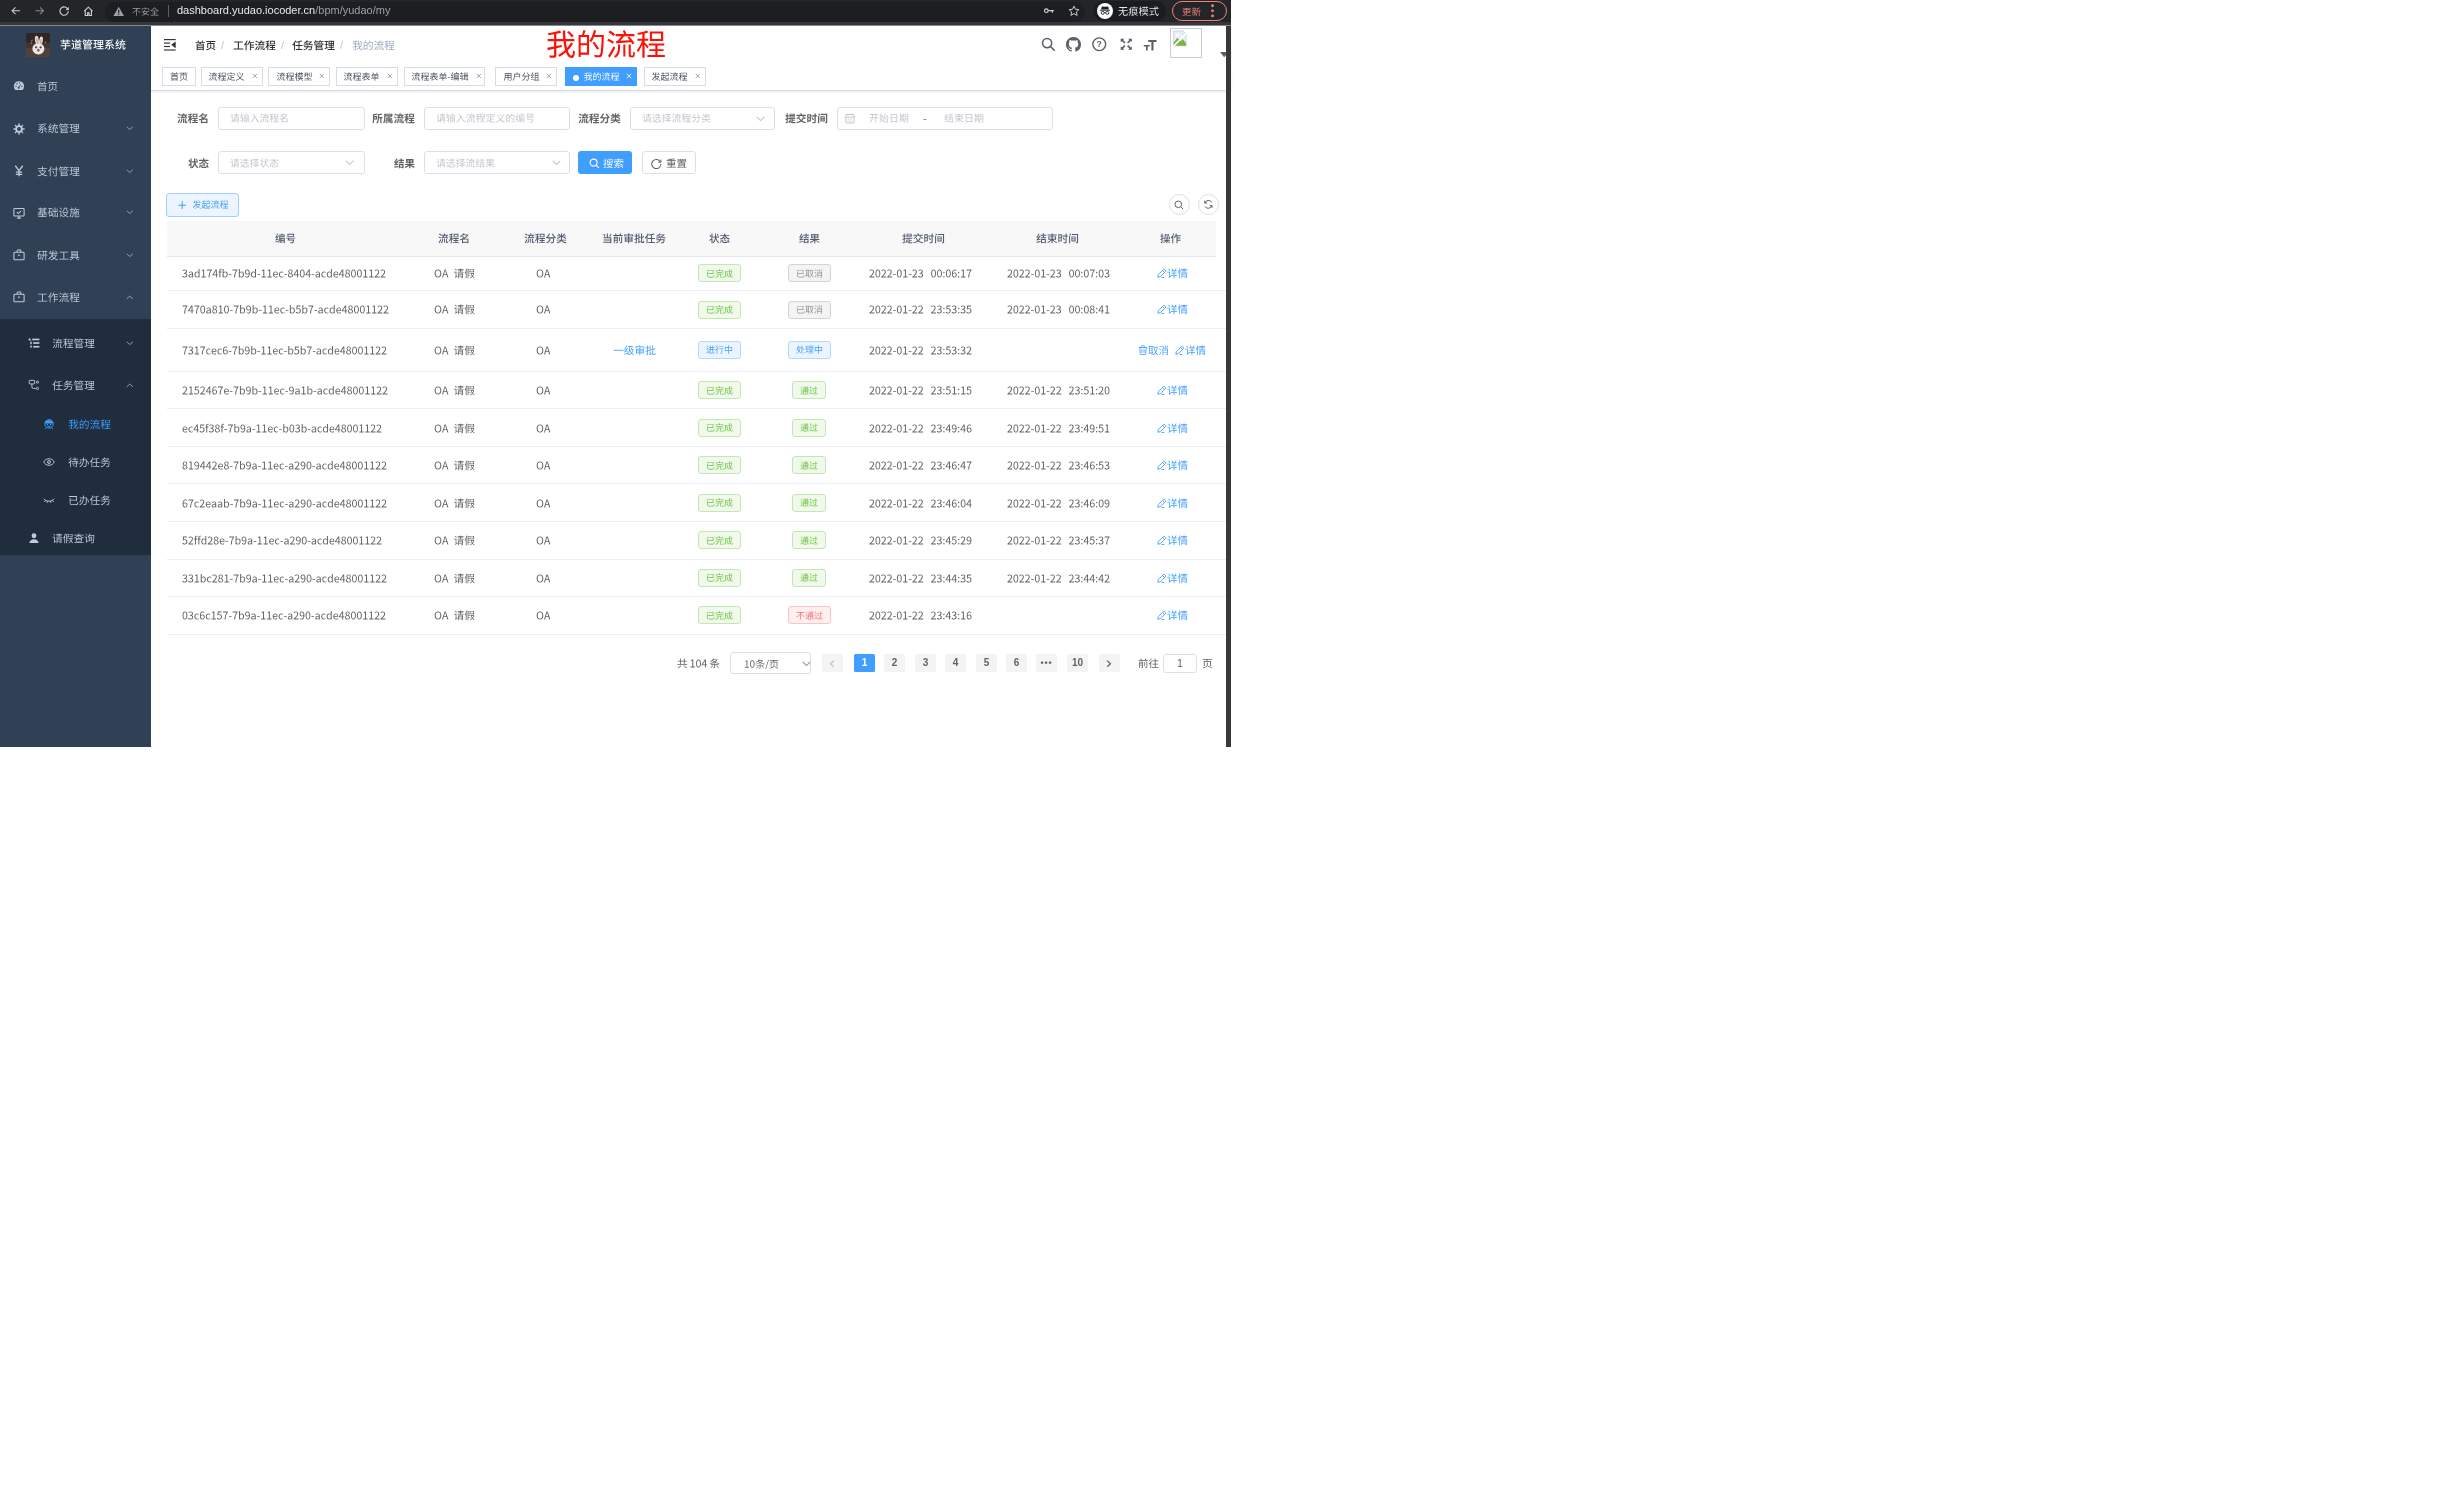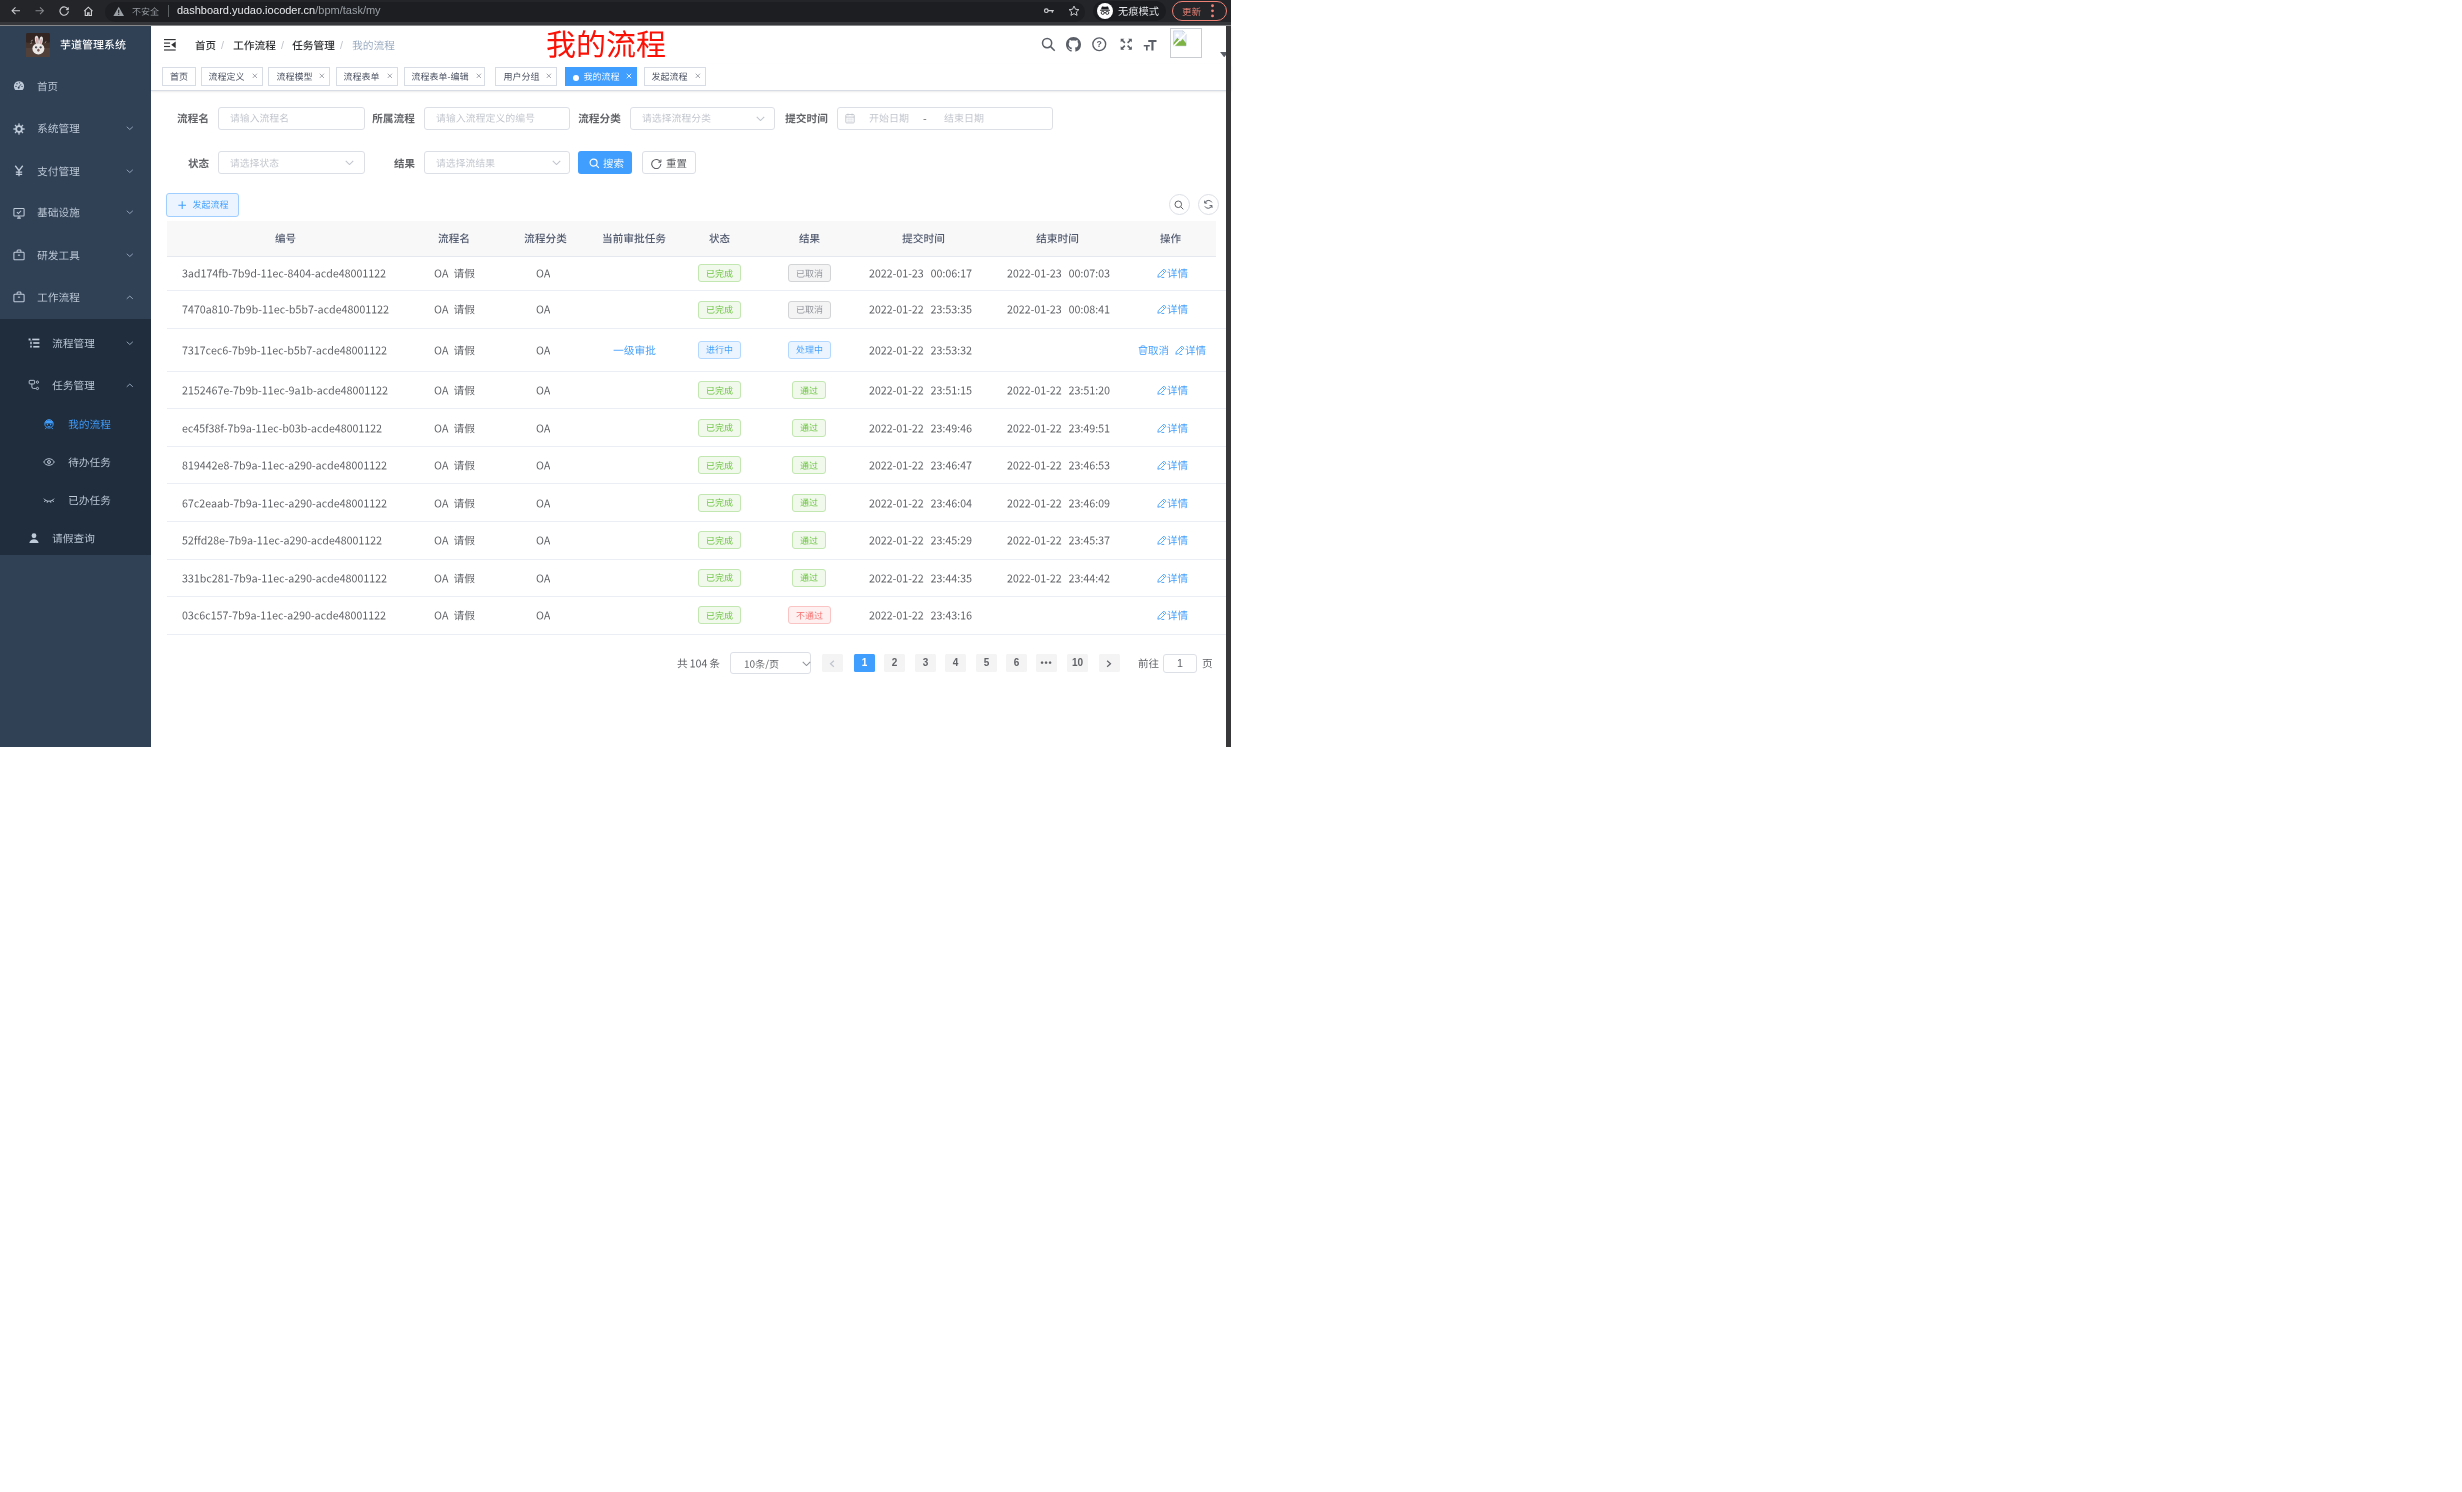--- a/index.html
+++ b/index.html
@@ -195,21 +195,21 @@
     <rect x="7.2" y="10.8" width="1.6" height="1.7" fill="#1c1e21"></rect>
   </svg>
 <div class="a" style="left:132px;top:6.8px;line-height:0">
     <svg width="27" height="9" viewBox="0 0 3000 1000" fill="#9aa0a6">
       <use href="#gr0"></use>
       <use href="#gr1" x="1000"></use>
       <use href="#gr2" x="2000"></use>
     </svg>
   </div>
 <div class="a" style="left:168px;top:5.3px;width:0.8px;height:11.4px;background:#5c6063"></div>
-<div class="a lsans" style="left:177px;top:4.2px;font-size:11px;color:#e8eaed">dashboard.yudao.iocoder.cn<span style="color:#9aa0a6">/bpm/task/my</span></div>
+<div class="a lsans" style="left:177px;top:4.2px;font-size:11px;color:#e8eaed">dashboard.yudao.iocoder.cn<span style="color:#9aa0a6">/bpm/yudao/my</span></div>
 <svg class="a" style="left:1043px;top:5.3px" width="12" height="11.4" viewBox="0 0 20 19" fill="none" stroke="#ced0d3" stroke-width="2">
     <circle cx="5.5" cy="9.5" r="3"></circle>
     <path d="M8.5 9.5H18M15.5 9.5v3.5"></path>
   </svg>
 <svg class="a" style="left:1068px;top:4.6px" width="12" height="12" viewBox="0 0 20 20" fill="none" stroke="#ced0d3" stroke-width="1.6">
     <path d="M10 1.8l2.5 5.3 5.7.6-4.3 3.9 1.2 5.7-5.1-2.9-5.1 2.9 1.2-5.7-4.3-3.9 5.7-.6z"></path>
   </svg>
 <div class="a" style="left:1093px;top:1.1px;width:73px;height:20px;background:#1a1c1f;border-radius:10.3px"></div>
 <svg class="a" style="left:1097px;top:3px" width="16" height="16" viewBox="0 0 24 24">
     <circle cx="12" cy="12" r="12" fill="#fff"></circle>

